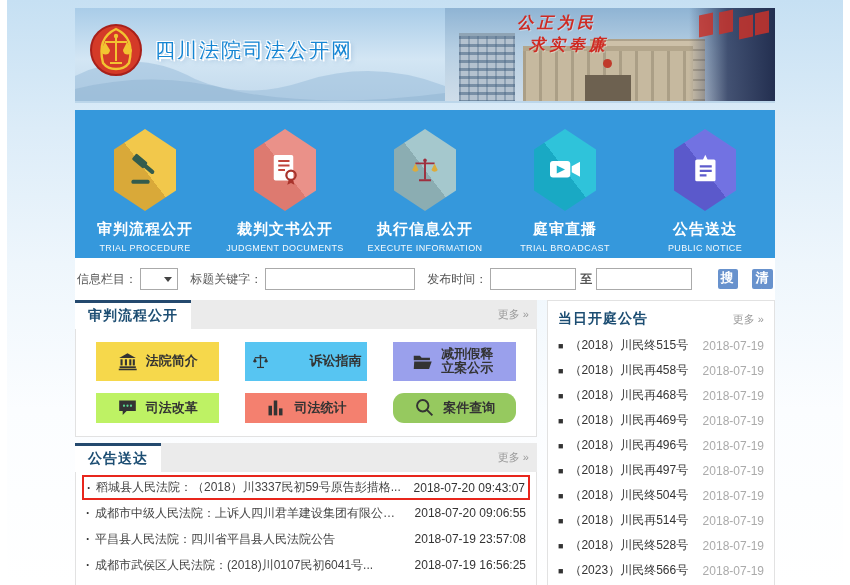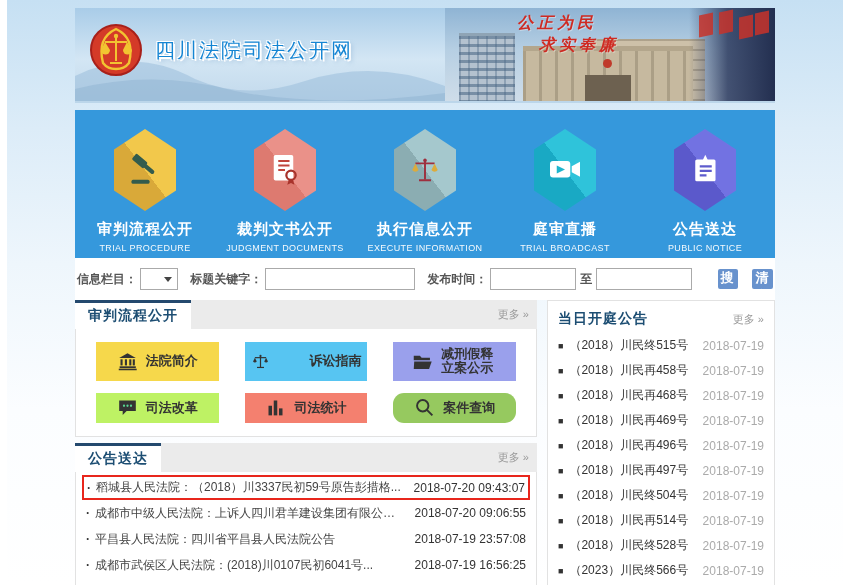--- a/index.html
+++ b/index.html
@@ -57,21 +57,21 @@
   .crowd{
     position:absolute; right:0; top:0; bottom:0; width:86px;
     background:linear-gradient(90deg,rgba(44,58,94,0) 0%,rgba(44,58,94,.85) 45%,#232f50 100%);
   }
   .flag{ position:absolute; width:14px; height:22px; background:#c7332a; transform:skewY(-12deg); opacity:.85; }
   .flag.f1{ right:62px; top:6px; } .flag.f2{ right:42px; top:3px; } .flag.f3{ right:22px; top:8px; } .flag.f4{ right:6px; top:4px; }
   .slogan{
     position:absolute; left:72px; top:4px; color:#cf2a22; font-weight:bold; font-style:italic;
     font-size:16px; line-height:1.35; letter-spacing:4px; text-shadow:1px 1px 0 rgba(255,255,255,.35);
   }
-  .slogan .l2{ margin-left:22px; }
+  .slogan .l2{ margin-left:12px; }
 
   
   .hex-strip{
     margin-top:7px; height:148px; background:#3598dc; display:flex; padding-top:19px;
   }
   .hex-item{ width:140px; text-align:center; color:#fff; }
   .hex{
     width:62px; height:82px; margin:0 auto; display:flex; align-items:center; justify-content:center;
     clip-path:polygon(50% 0,100% 25%,100% 75%,50% 100%,0 75%,0 25%);
   }
@@ -81,21 +81,21 @@
   .hex-execute  { background:linear-gradient(to bottom left,#a5c8cd 50%,#8badb2 50%); }
   .hex-broadcast{ background:linear-gradient(to bottom left,#2fc3da 50%,#19a9c4 50%); }
   .hex-notice   { background:linear-gradient(to bottom left,#7272e2 50%,#5b59cb 50%); }
   .hex-cn{ font-size:15px; font-weight:bold; margin-top:9px; letter-spacing:1px; }
   .hex-en{ font-size:9px; margin-top:4px; letter-spacing:.4px; opacity:.95; }
 
   
   .search-bar{
     background:#fff; height:42px; display:flex; align-items:center; font-size:12px; color:#555; padding:0 2px;
   }
-  .search-bar label{ font-weight:bold; margin-right:3px; white-space:nowrap; }
+  .search-bar label{ font-weight:normal; margin-right:3px; white-space:nowrap; }
   .fake-select{
     width:132px; height:22px; border:1px solid #aaa; background:#fff; position:relative; margin-right:12px;
   }
   .fake-select .arrow{
     position:absolute; right:5px; top:8px; width:0; height:0;
     border-left:4px solid transparent; border-right:4px solid transparent; border-top:5px solid #444;
   }
   .search-bar input{
     height:22px; border:1px solid #aaa; background:#fff; padding:0 4px; font-size:12px; outline:none;
   }

